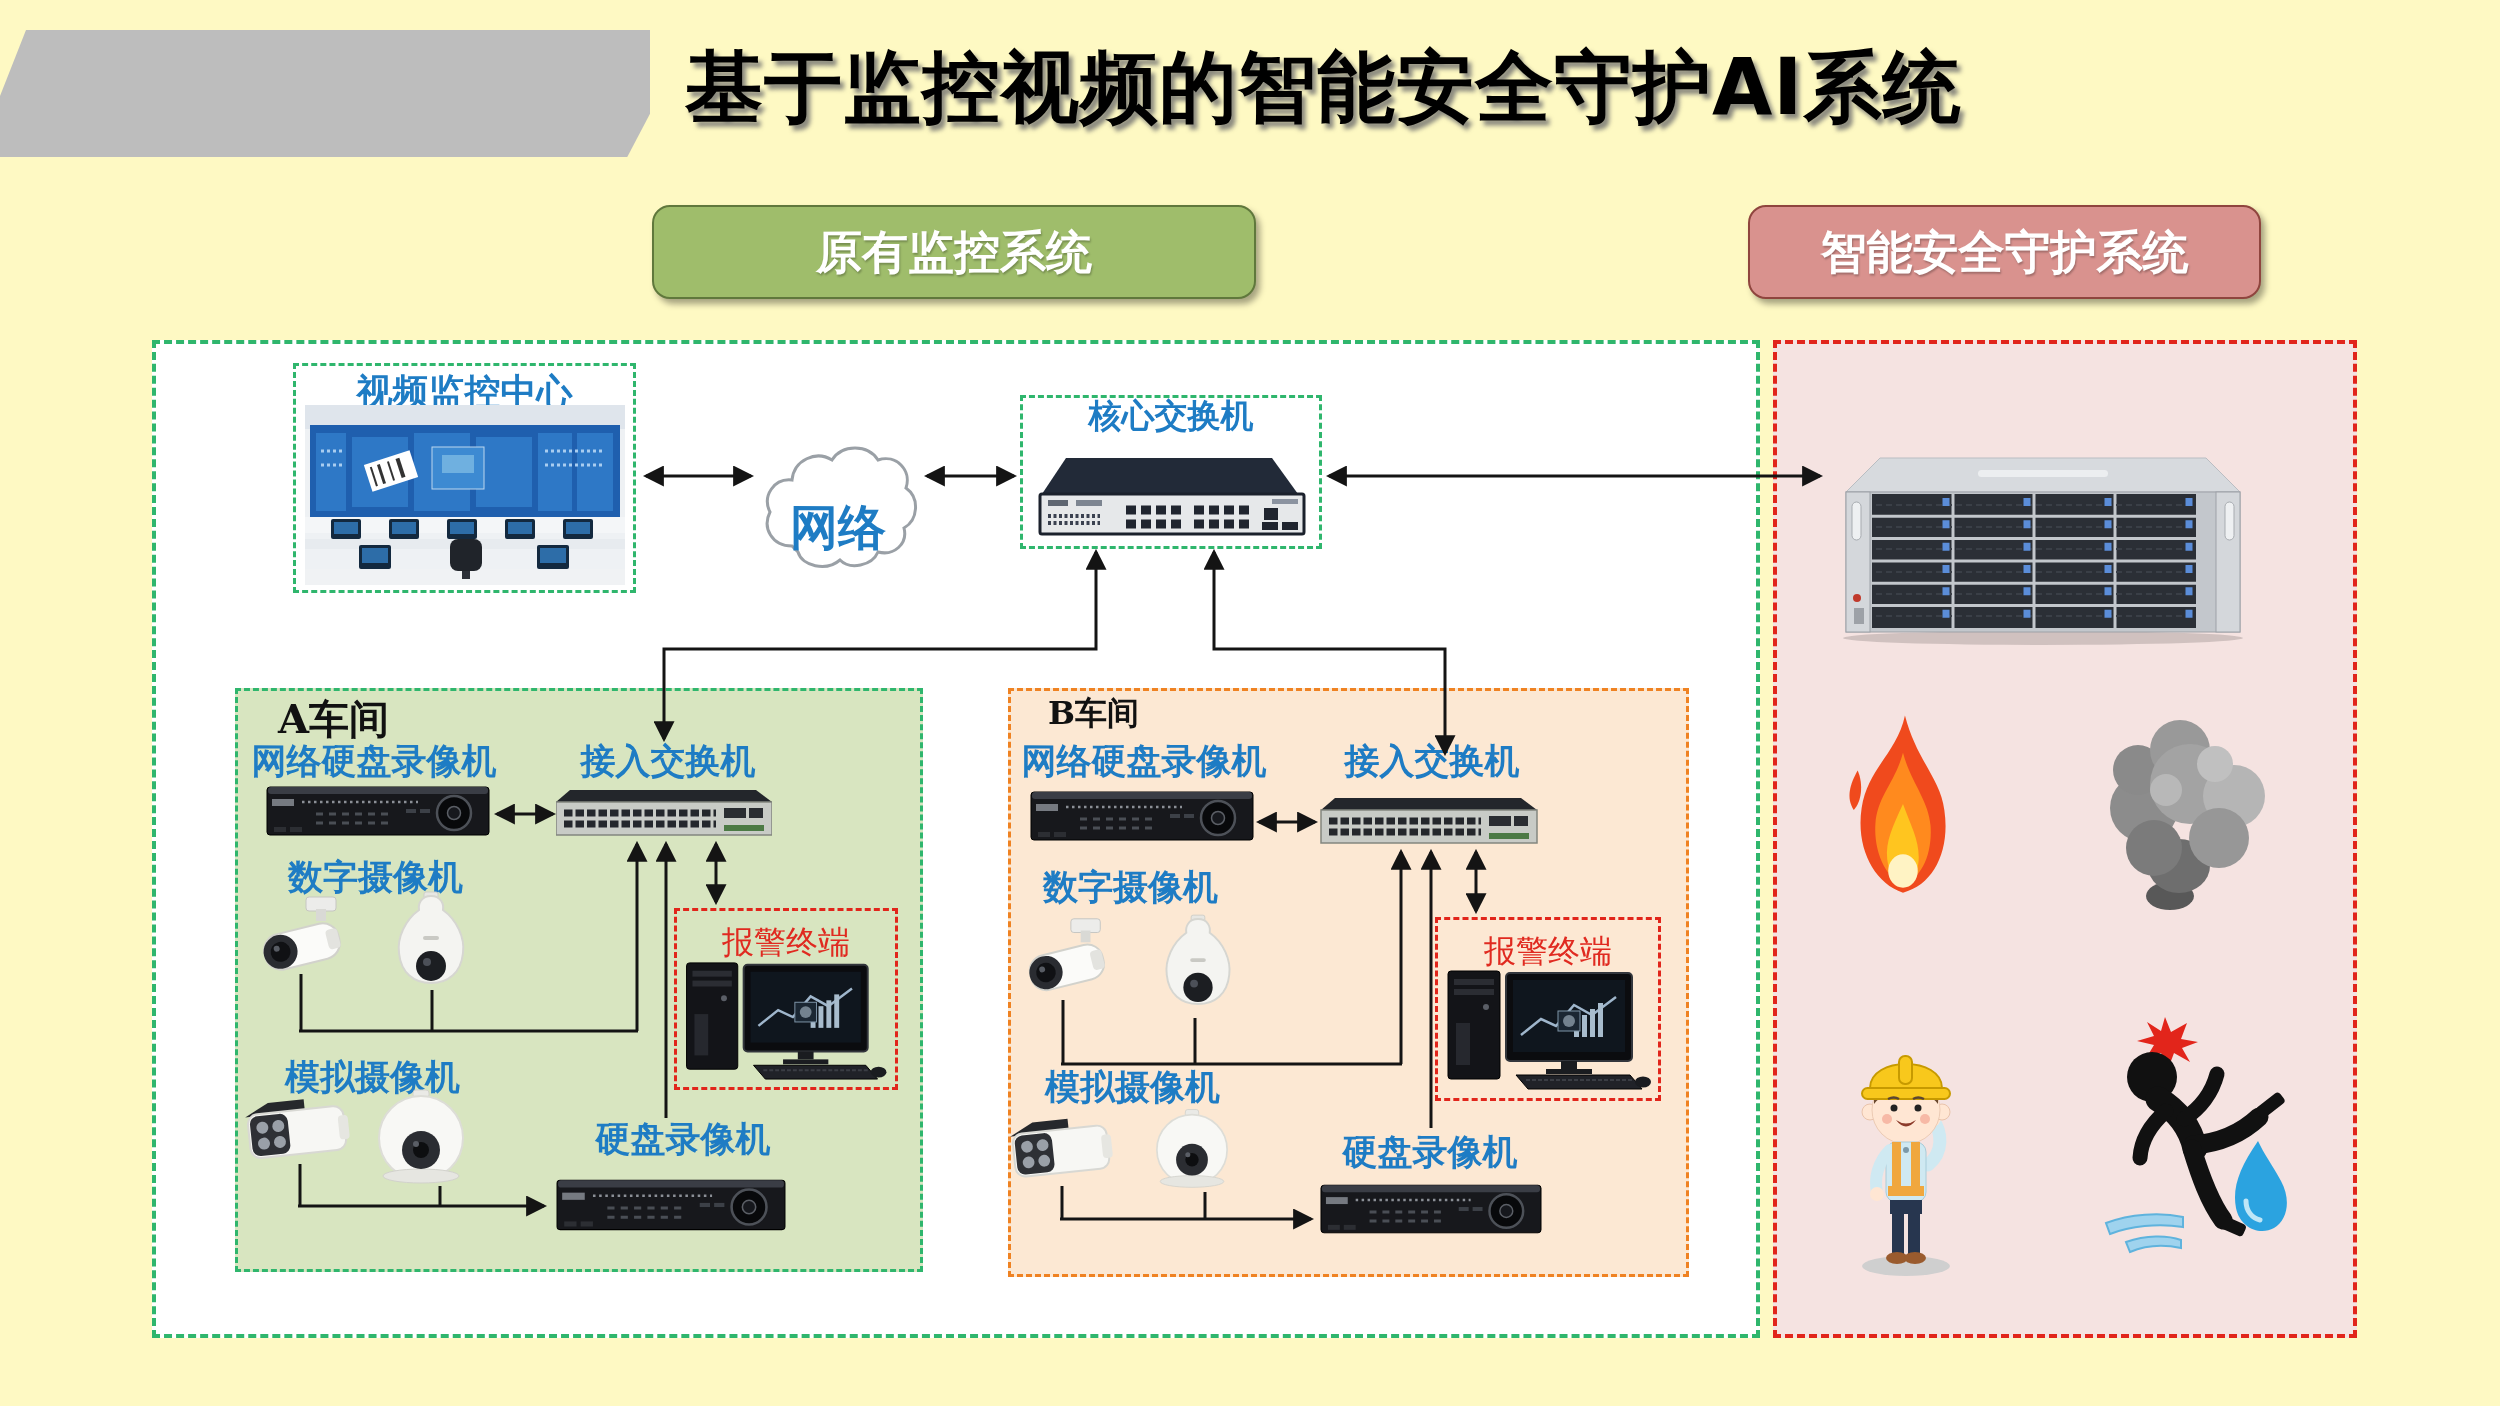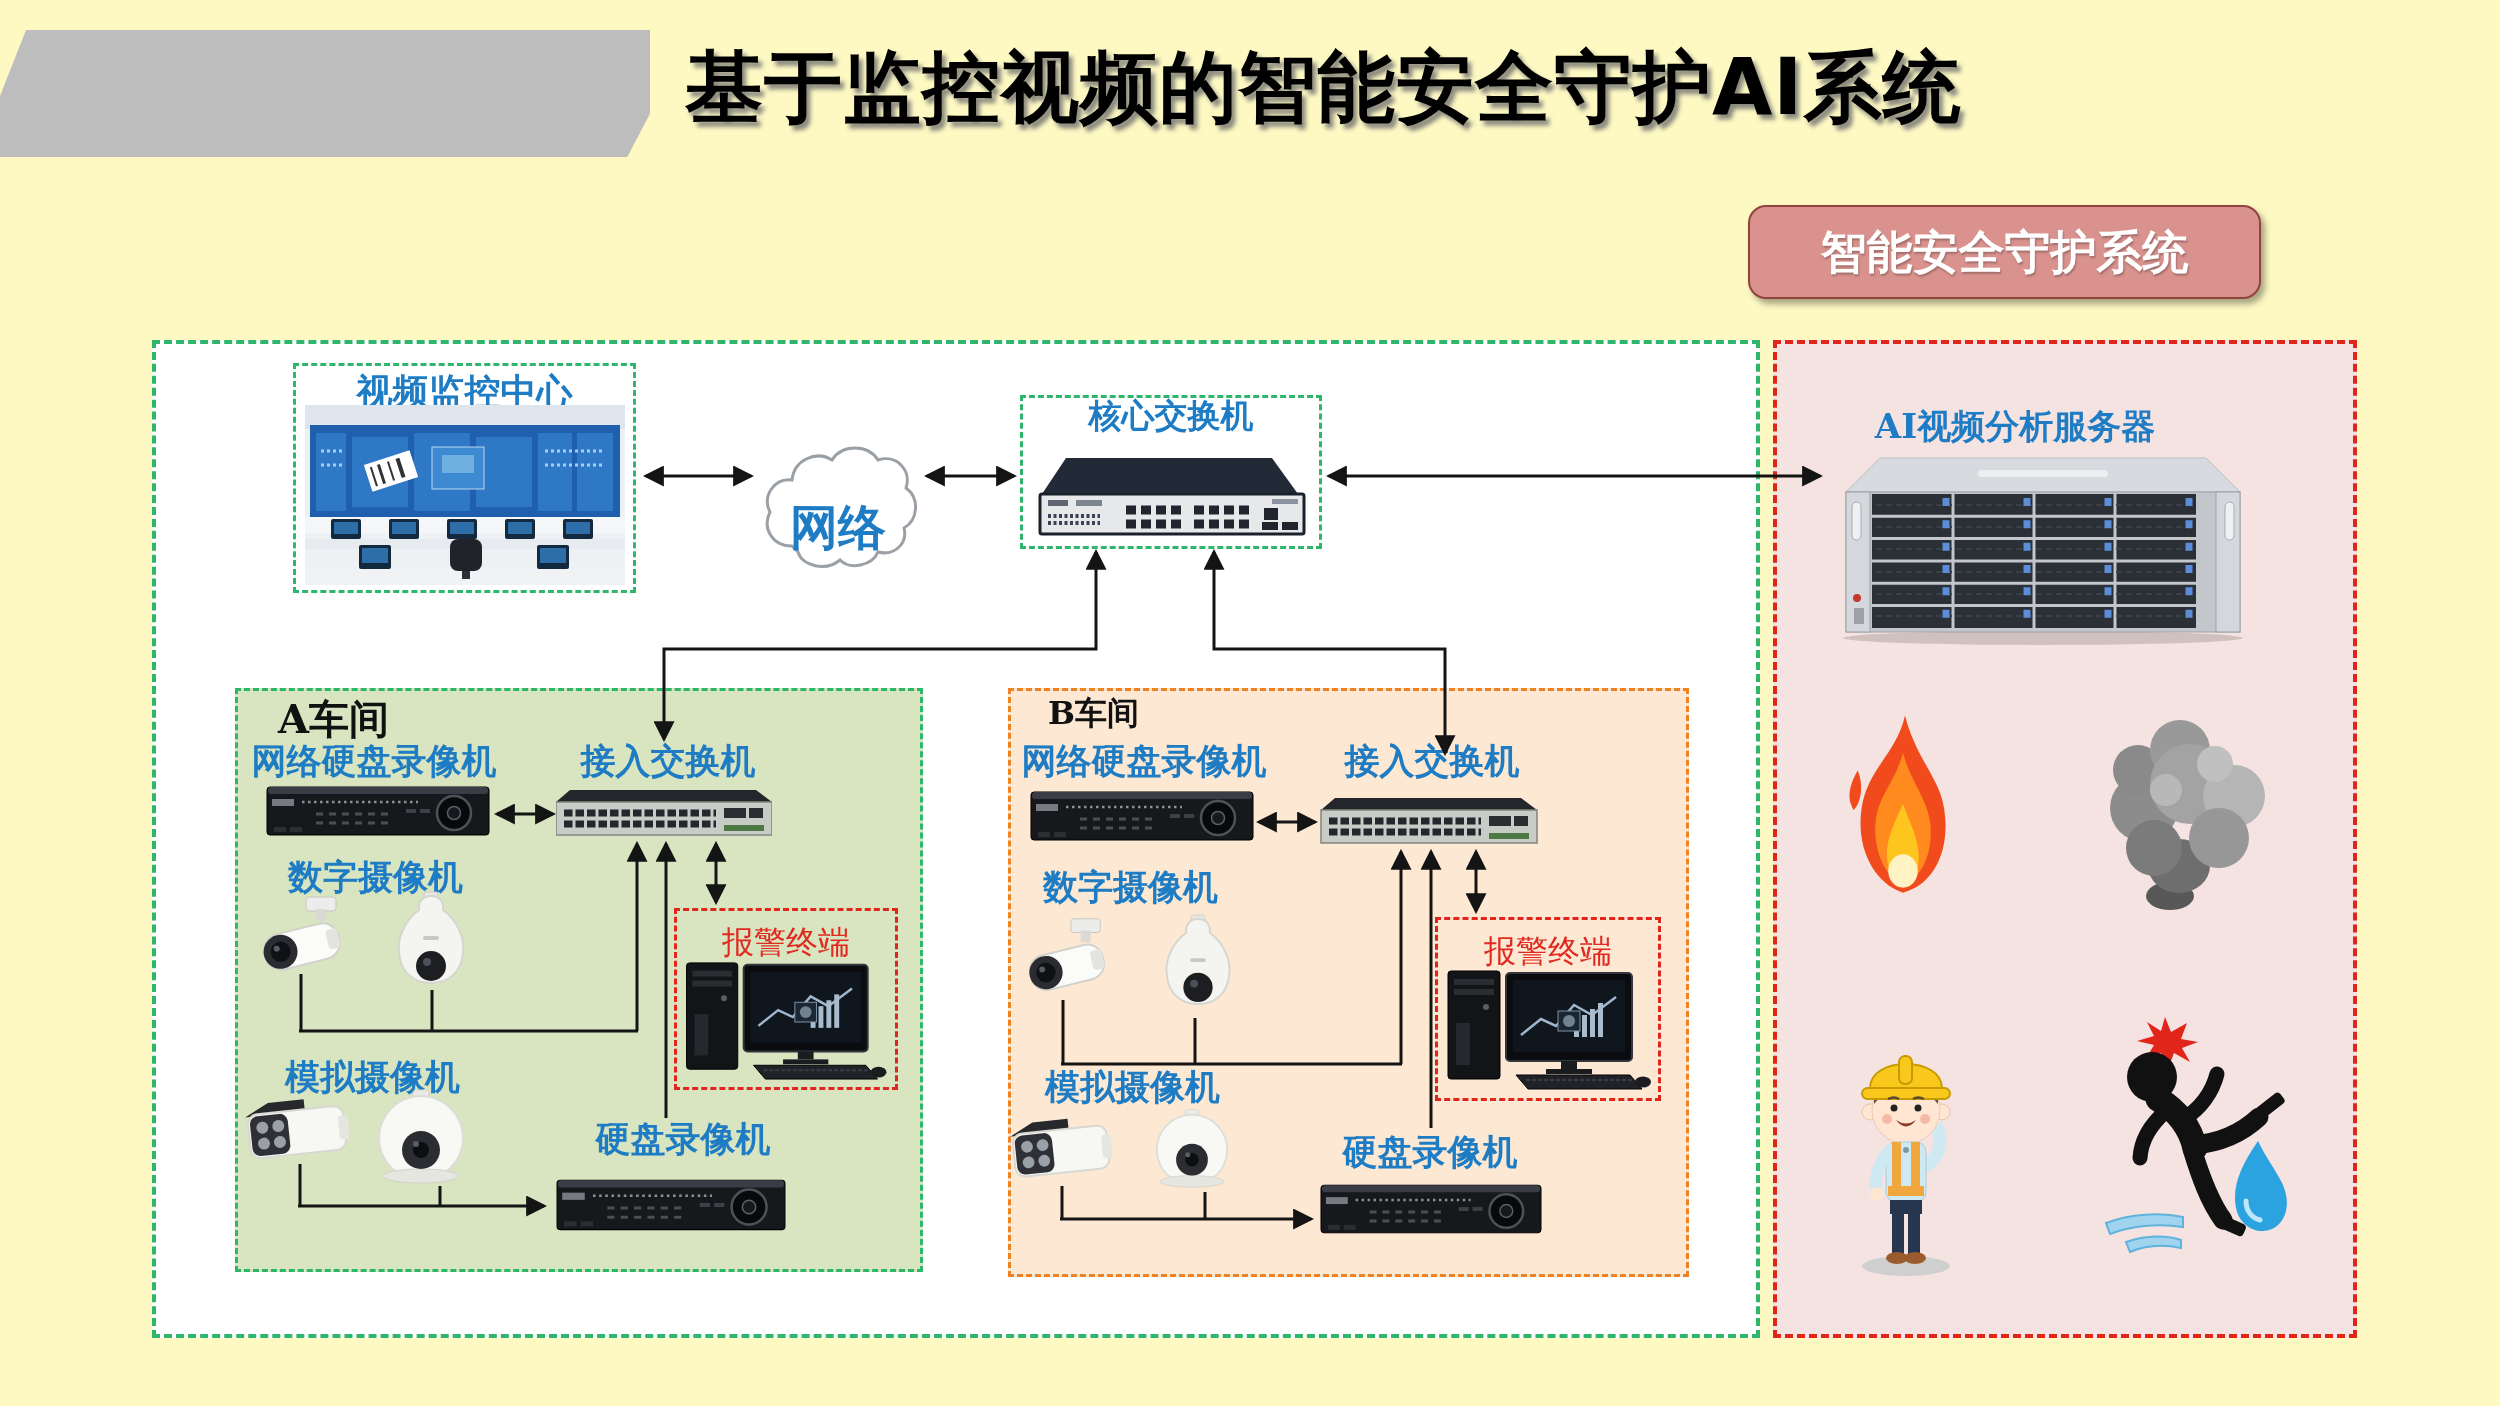--- a/index.html
+++ b/index.html
@@ -116,20 +116,23 @@
         <polygon points="70,112 184,112 196,126 82,126" fill="#202228" stroke="#000"></polygon>
         <line x1="80" y1="117" x2="188" y2="117" stroke="#3a3d44" stroke-width="2" stroke-dasharray="4 2"></line>
         <ellipse cx="197" cy="119" rx="8" ry="5.5" fill="#1a1c20"></ellipse>
       </symbol>
     </defs>
   </svg>
 
   <div class="abs banner" style="left:0;top:30px;width:650px;height:127px"></div>
   <div class="abs title" style="left:685px;top:36px">基于监控视频的智能安全守护AI系统</div>
 
+  <div class="abs legend legend-green" style="left:652px;top:205px;width:604px;height:94px;line-height:90px">
+    <span>原有监控系统</span>
+  </div>
   <div class="abs legend legend-red" style="left:1748px;top:205px;width:513px;height:94px;line-height:90px">
     <span>智能安全守护系统</span>
   </div>
 
   <div class="abs panel-left" style="left:152px;top:340px;width:1608px;height:998px"></div>
   <div class="abs panel-right" style="left:1773px;top:340px;width:584px;height:998px"></div>
 
   <div class="abs dash-green" style="left:293px;top:363px;width:343px;height:230px;background:#fff">
     <div class="lbl" style="font-size:36px;margin-top:6px">视频监控中心</div>
   </div>
@@ -205,21 +208,20 @@
     <line x1="12" y1="75" x2="64" y2="75" stroke="#3a4150" stroke-width="4" stroke-dasharray="3 2.5"></line>
     <line x1="90" y1="62" x2="150" y2="62" stroke="#20252f" stroke-width="9" stroke-dasharray="10 5"></line>
     <line x1="90" y1="76" x2="150" y2="76" stroke="#20252f" stroke-width="9" stroke-dasharray="10 5"></line>
     <line x1="158" y1="62" x2="218" y2="62" stroke="#20252f" stroke-width="9" stroke-dasharray="10 5"></line>
     <line x1="158" y1="76" x2="218" y2="76" stroke="#20252f" stroke-width="9" stroke-dasharray="10 5"></line>
     <rect x="228" y="60" width="14" height="12" fill="#20252f"></rect>
     <rect x="246" y="74" width="16" height="8" fill="#20252f"></rect>
     <rect x="226" y="74" width="16" height="8" fill="#20252f"></rect>
   </svg>
 
-  <div class="abs lbl" style="left:1790px;top:408px;width:450px;font-size:34px">AI视频分析服务器</div>
   <svg class="abs" style="left:1828px;top:448px" width="430" height="200" viewBox="0 0 430 200">
     <ellipse cx="215" cy="190" rx="200" ry="7" fill="rgba(0,0,0,0.15)"></ellipse>
     <polygon points="52,10 378,10 412,44 18,44" fill="#d7dade" stroke="#b9bdc2"></polygon>
     <rect x="150" y="22" width="130" height="7" rx="3.5" fill="#eceef0"></rect>
     <rect x="18" y="44" width="394" height="140" fill="#c3c7cc" stroke="#9da1a7"></rect>
     <rect x="18" y="44" width="24" height="140" fill="#d4d7db" stroke="#9da1a7"></rect>
     <rect x="388" y="44" width="24" height="140" fill="#d4d7db" stroke="#9da1a7"></rect>
     <rect x="24" y="54" width="9" height="38" rx="4.5" fill="#eef0f2" stroke="#a7abb0"></rect>
     <rect x="397" y="54" width="9" height="38" rx="4.5" fill="#eef0f2" stroke="#a7abb0"></rect>
     <circle cx="29" cy="150" r="4" fill="#c0392b"></circle>

